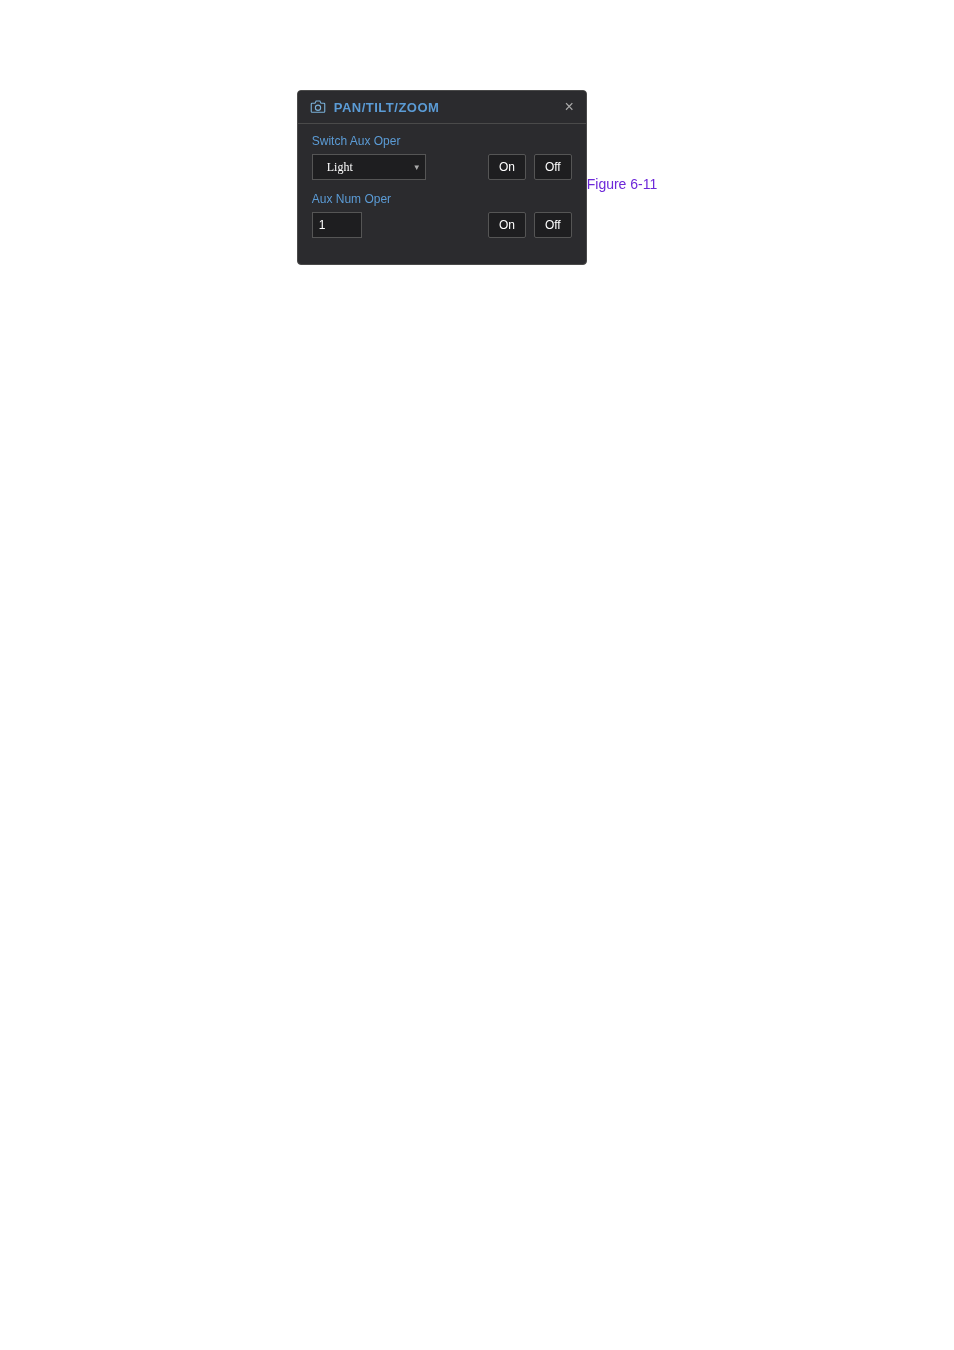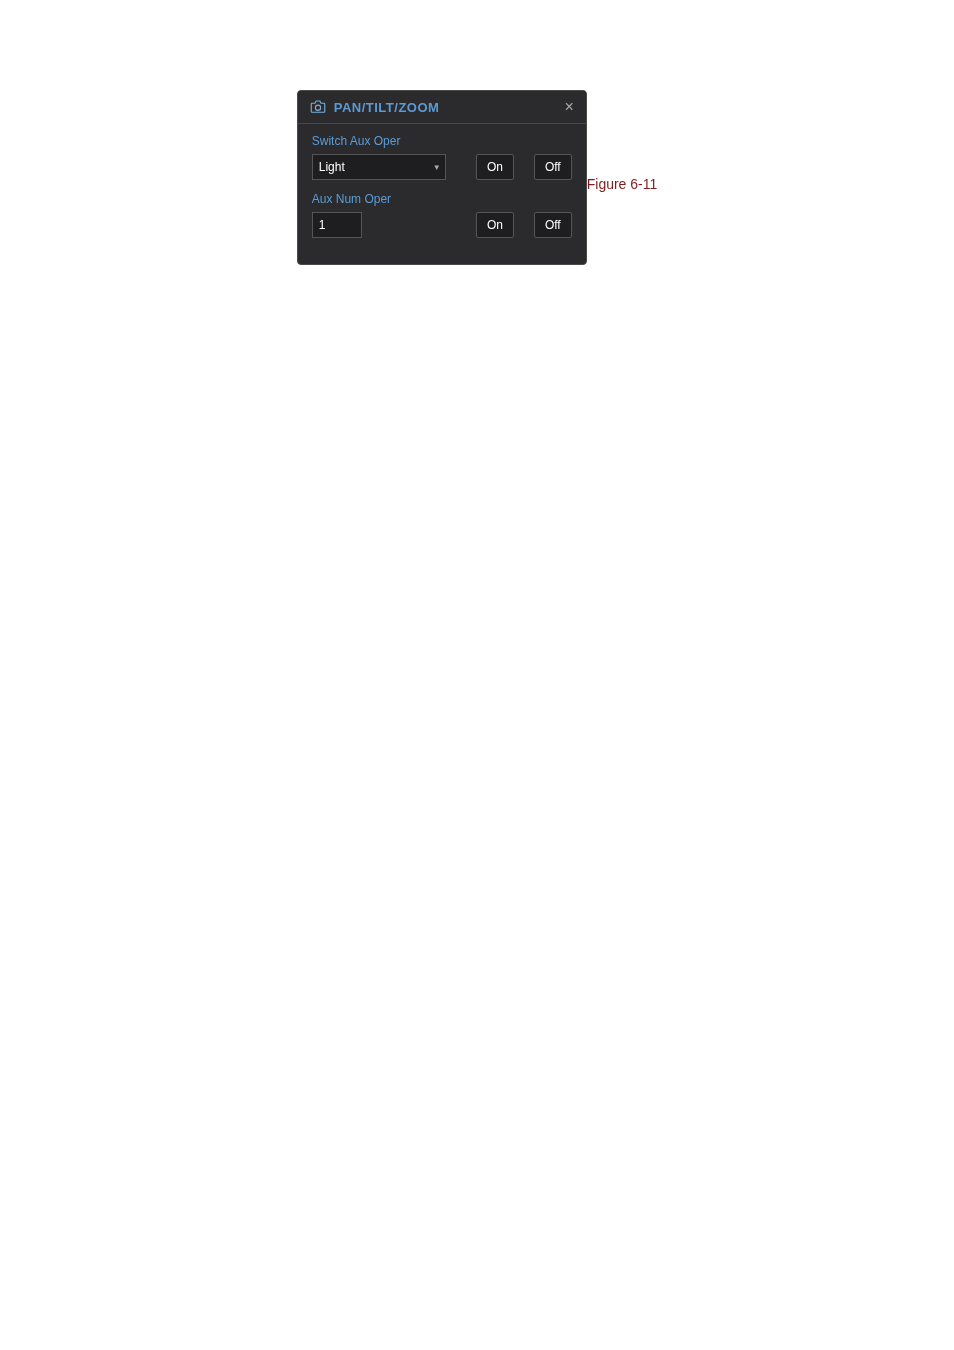--- a/index.html
+++ b/index.html
@@ -83,26 +83,27 @@
       align-items: center;
       gap: 8px;
       margin-bottom: 12px;
     }
 
     .select-field {
       background: #1e1e20;
       border: 1px solid #555;
       color: #ffffff;
       font-size: 12px;
-      padding: 3px 6px;
-      width: 134px;
+      padding: 3px 14px;
+      width: 114px;
       height: 26px;
       appearance: none;
       -webkit-appearance: none;
       cursor: pointer;
+      font-family: Liberation Serif, serif;
     }
 
     .select-wrapper {
       position: relative;
       display: inline-block;
     }
 
     .select-wrapper::after {
       content: '▼';
       font-size: 8px;
@@ -117,21 +118,20 @@
     .btn {
       background: #1e1e20;
       border: 1px solid #555;
       color: #ffffff;
       font-size: 12px;
       padding: 3px 10px;
       height: 26px;
       cursor: pointer;
       border-radius: 2px;
       min-width: 36px;
-      margin-left: 12px;
     }
 
     .number-input {
       background: #1e1e20;
       border: 1px solid #555;
       color: #ffffff;
       font-size: 12px;
       padding: 3px 6px;
       width: 50px;
       height: 26px;
@@ -154,21 +154,21 @@
       font-size: 12px;
       padding: 4px 14px;
       height: 28px;
       cursor: pointer;
       border-radius: 2px;
     }
 
     .figure-caption {
       margin-top: 12px;
       font-size: 14px;
-      color: #7f1d1d;
+      color: #6d28d9;
       font-family: Arial, sans-serif;
     }
   </style>
 </head>
 <body>
 
 <div class="dialog-wrapper">
   <div class="dialog">
 
     <div class="dialog-titlebar">

